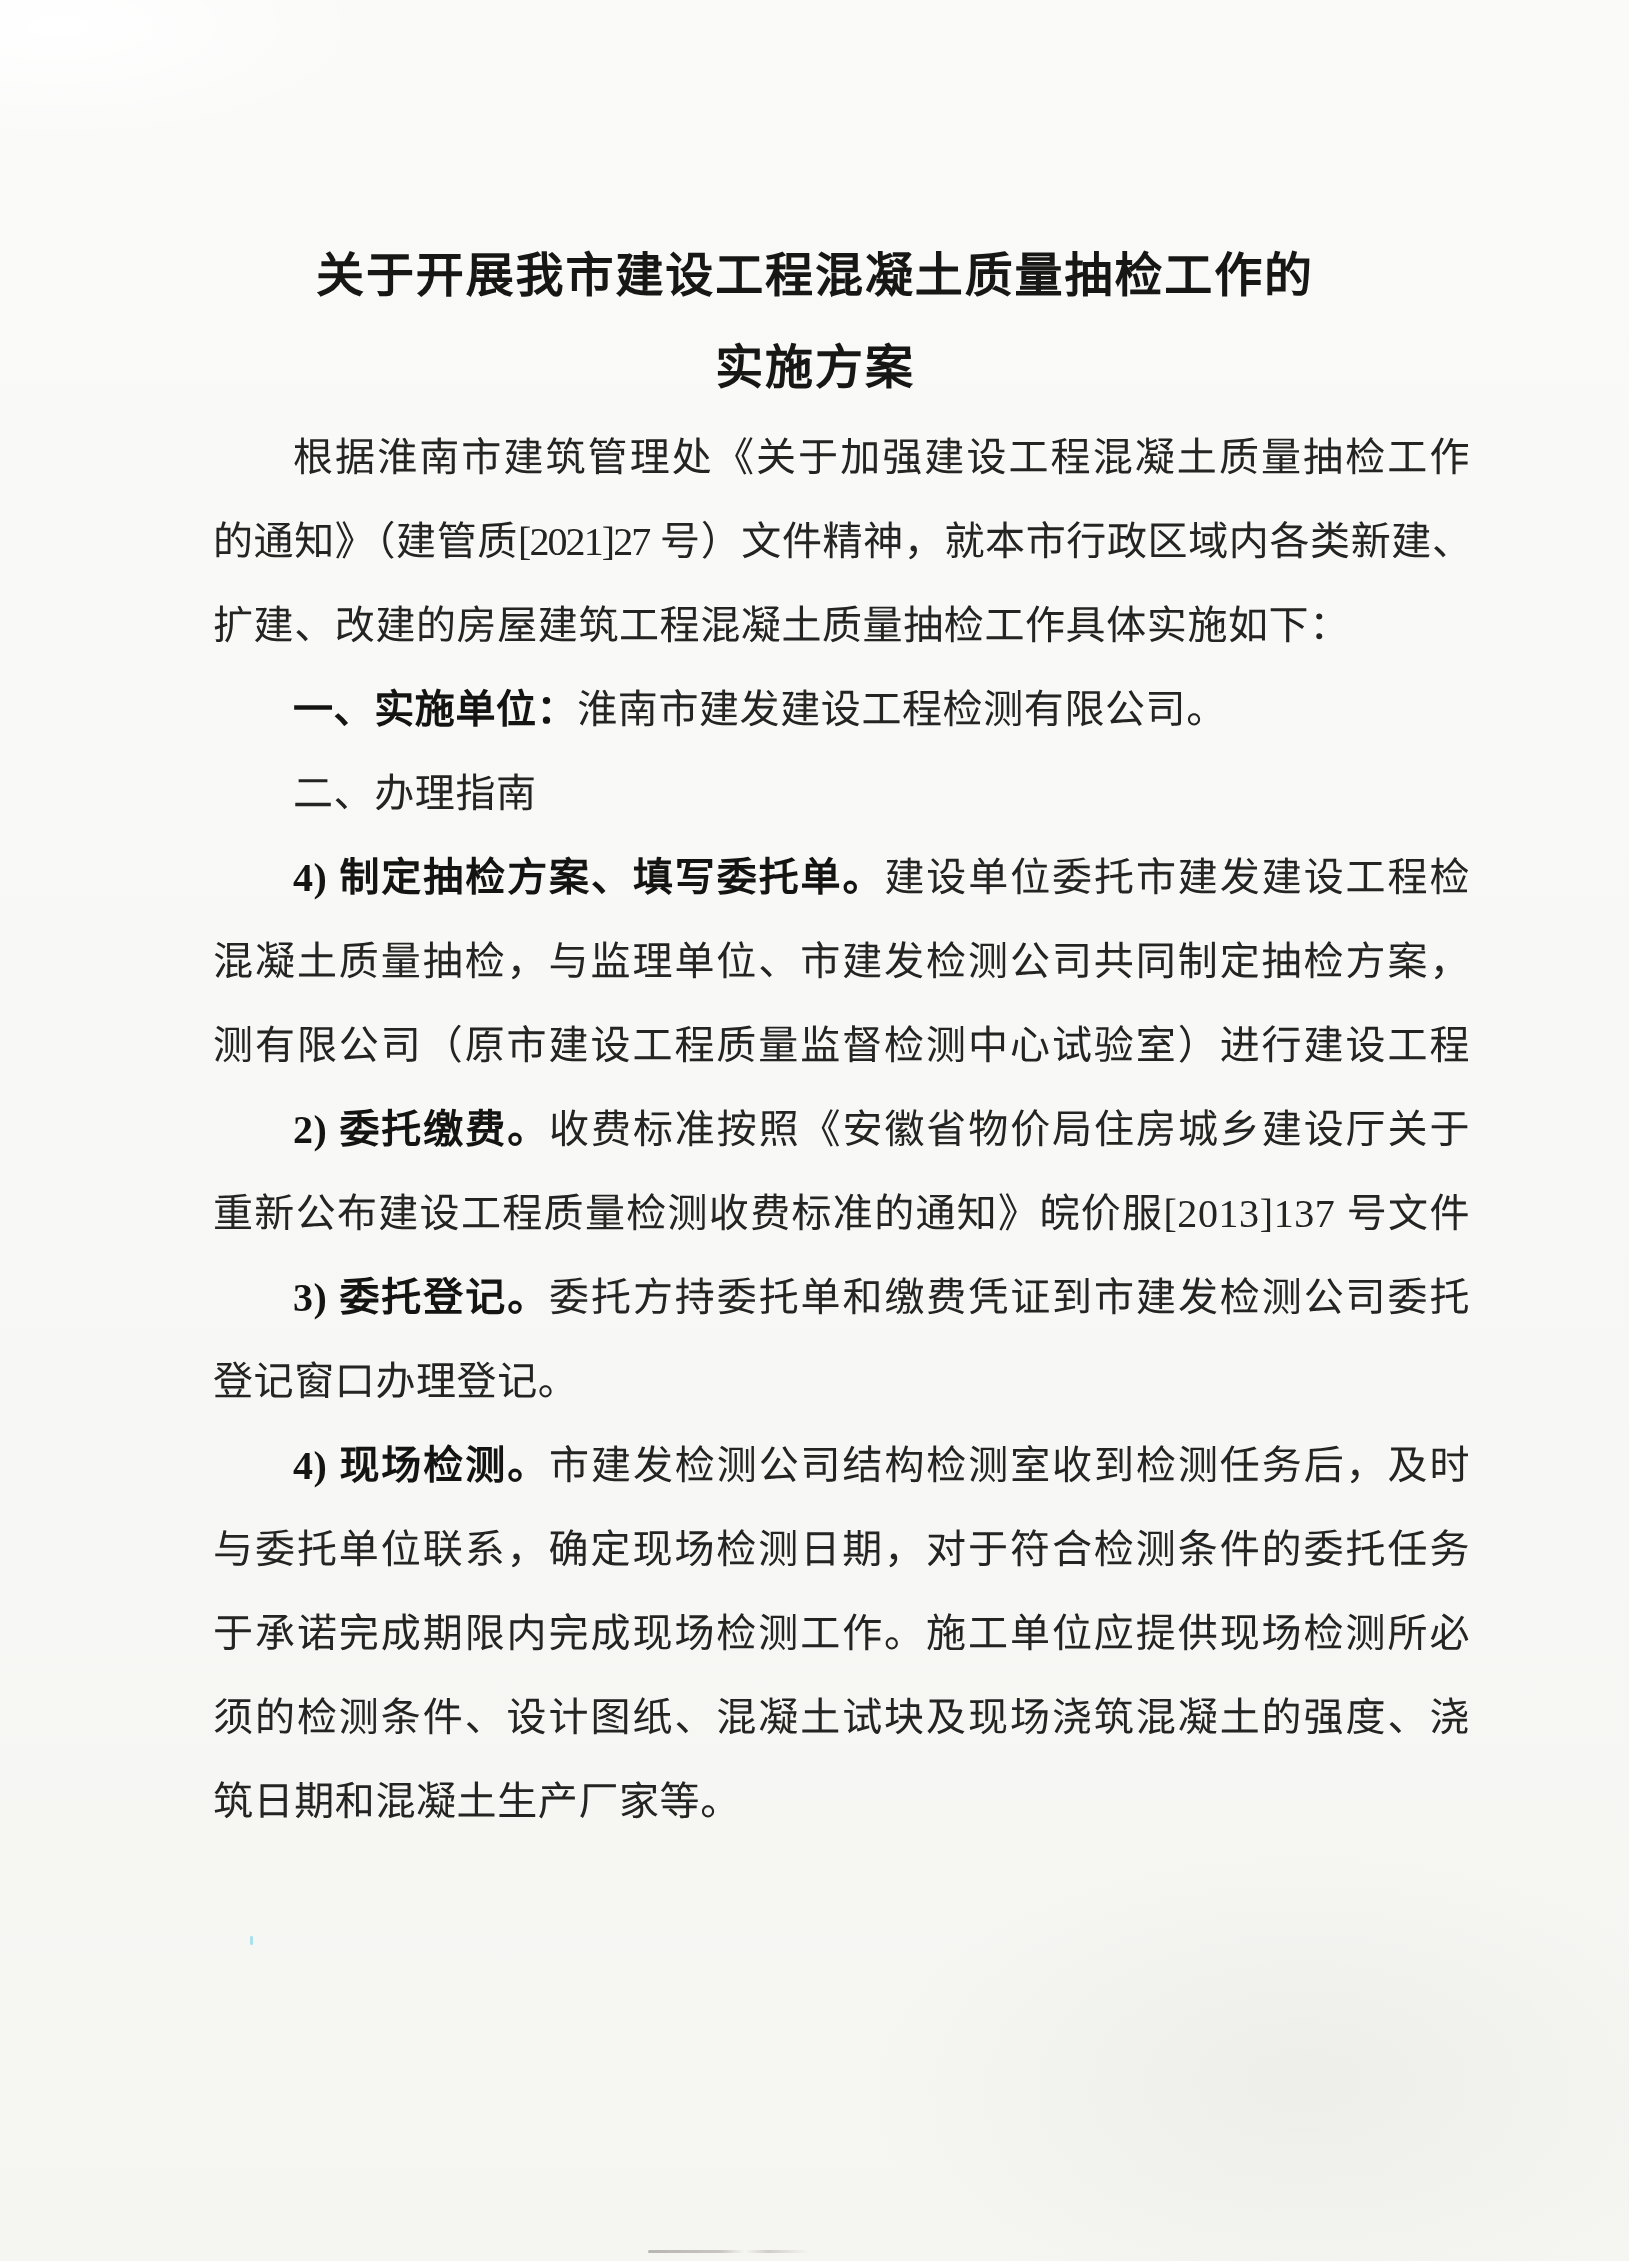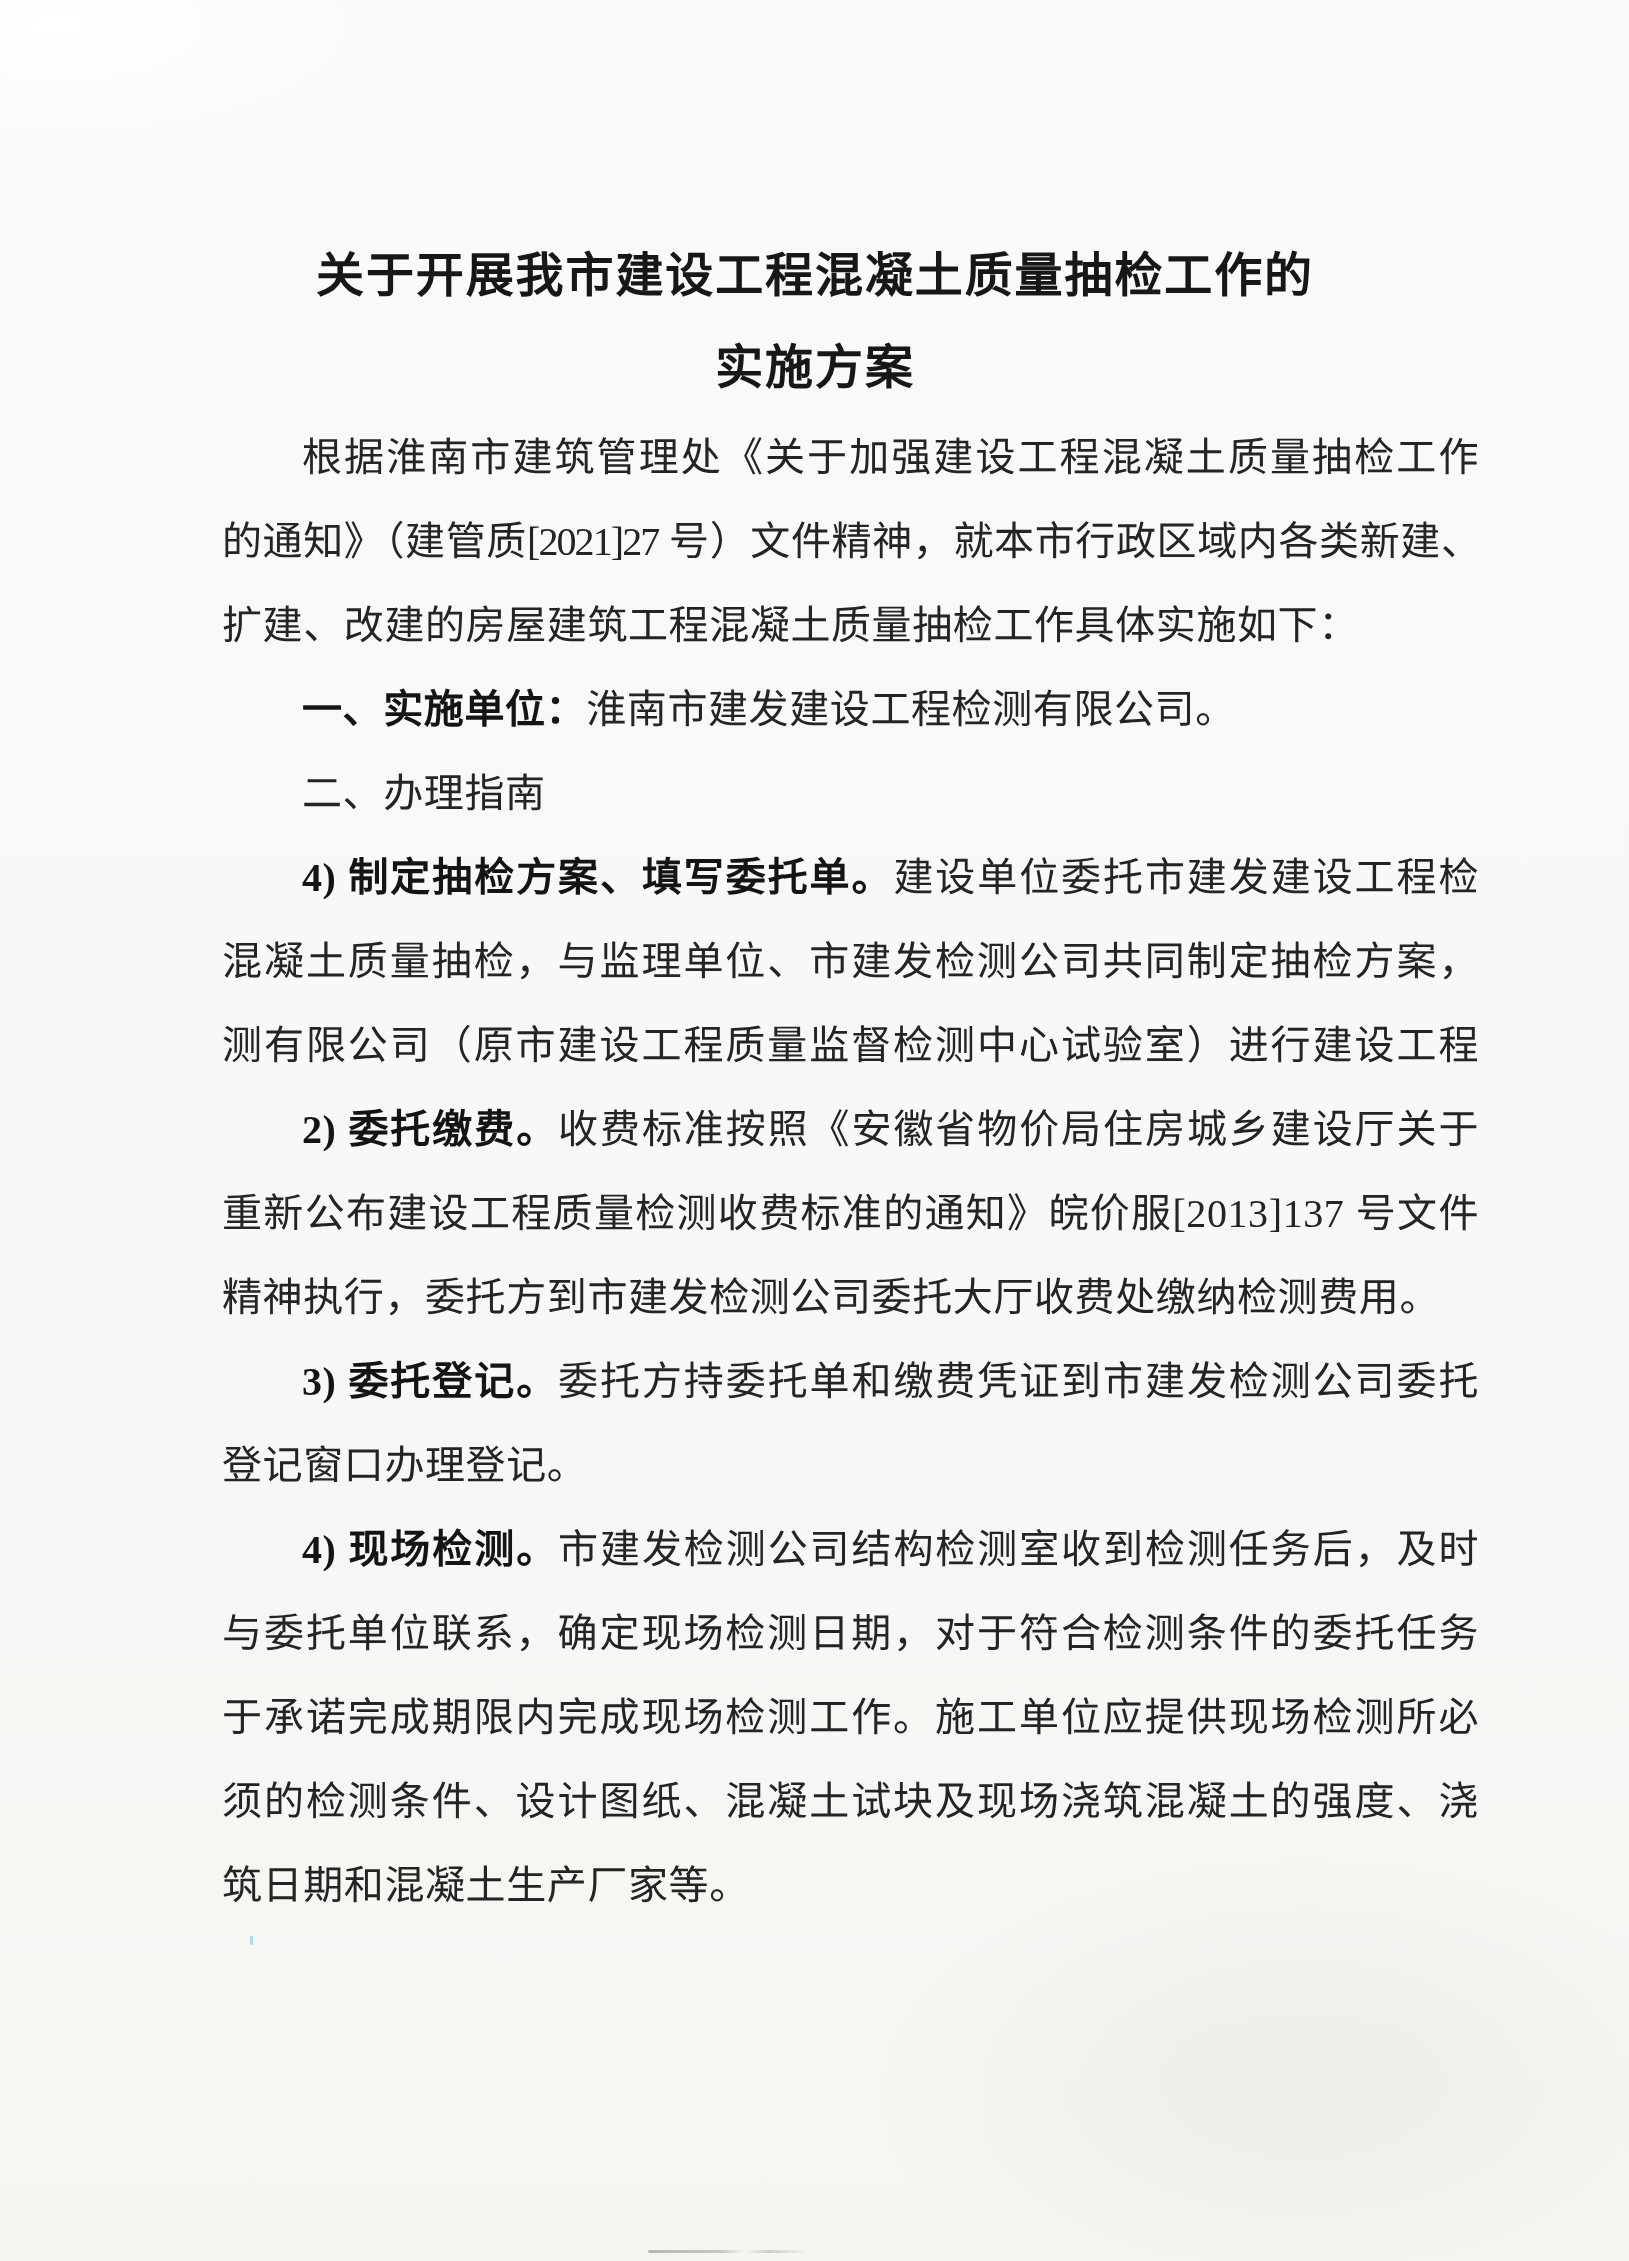--- a/index.html
+++ b/index.html
@@ -21,21 +21,21 @@
     text-align:center;
     font-family:"Liberation Sans","DejaVu Sans",sans-serif;
     font-weight:700;
     font-size:48px;
     line-height:92px;
     letter-spacing:1.9px;
     color:#171716;
   }
   .title .tline{display:block;}
   .doc-body{
-    position:absolute;top:416px;left:222px;width:1257px;
+    position:absolute;top:416px;left:213px;width:1257px;
     font-size:40px;
     line-height:84px;
     letter-spacing:0.6px;
   }
   .line{
     text-align:justify;
     text-align-last:justify;
     white-space:nowrap;
   }
   .line.last{text-align-last:left;}
@@ -78,21 +78,20 @@
 
     <div class="line"><b></b><span>混凝土质量抽检，与监理单位、市建发检测公司共同制定抽检方案，</span></div>
 
     <div class="line"><b></b><span>测有限公司（原市建设工程质量监督检测中心试验室）进行建设工程</span></div>
 
 
     <div class="line indent"><b>2) 委托缴费。</b><span>收费标准按照《安徽省物价局住房城乡建设厅关于</span></div>
 
     <div class="line"><b></b><span>重新公布建设工程质量检测收费标准的通知》皖价服[2013]137 号文件</span></div>
 
-    <div class="line last"><b></b><span>精神执行，委托方到市建发检测公司委托大厅收费处缴纳检测费用。</span></div>
 
     <div class="line indent"><b>3) 委托登记。</b><span>委托方持委托单和缴费凭证到市建发检测公司委托</span></div>
 
     <div class="line last"><b></b><span>登记窗口办理登记。</span></div>
 
     <div class="line indent"><b>4) 现场检测。</b><span>市建发检测公司结构检测室收到检测任务后，及时</span></div>
 
     <div class="line"><b></b><span>与委托单位联系，确定现场检测日期，对于符合检测条件的委托任务</span></div>
 
     <div class="line"><b></b><span>于承诺完成期限内完成现场检测工作。施工单位应提供现场检测所必</span></div>

